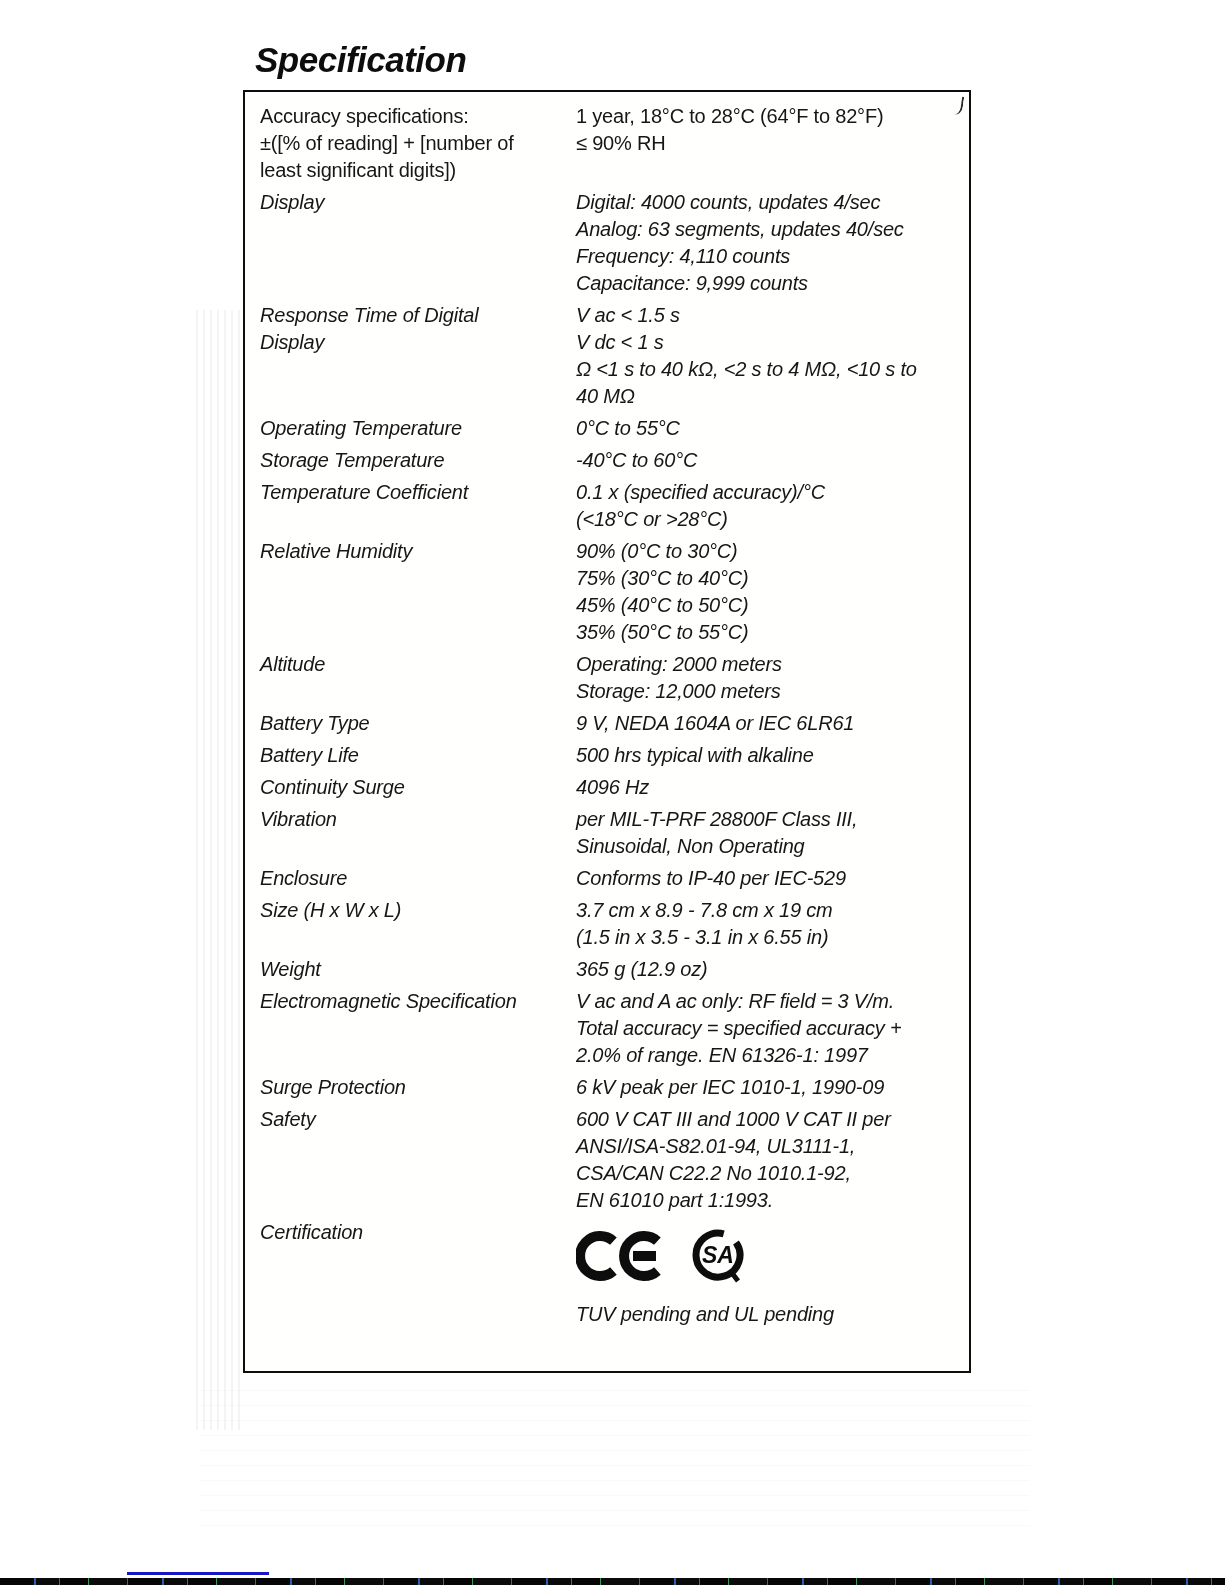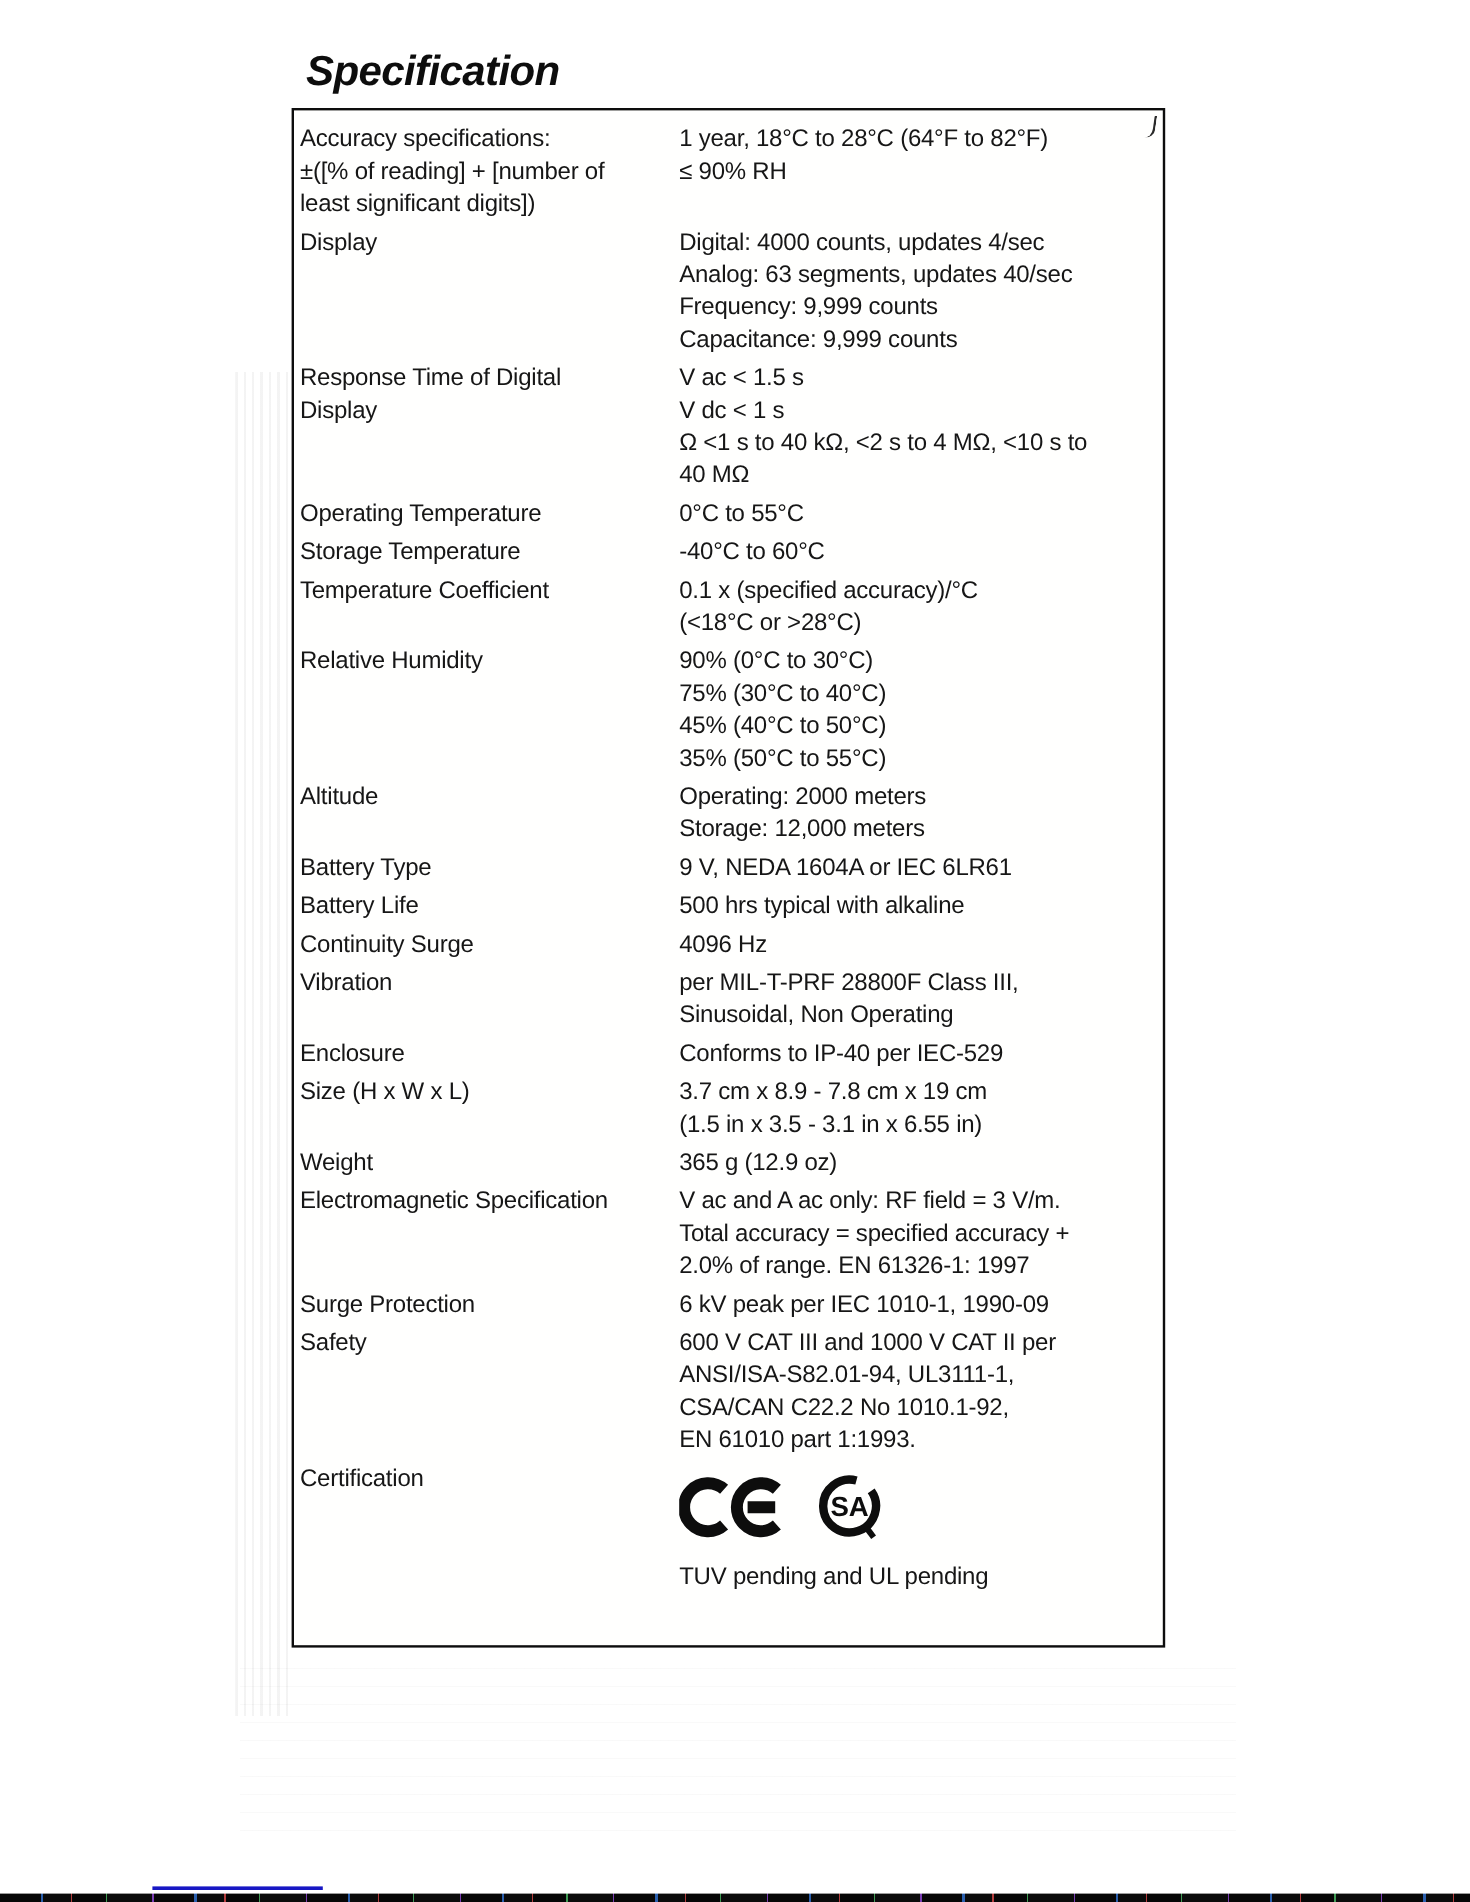--- a/index.html
+++ b/index.html
@@ -36,34 +36,34 @@
     font-style: italic;
     letter-spacing: -0.5px;
     color: #0d0d0d;
   }
   .spec-table {
     position: absolute;
     left: 243px; top: 90px;
     width: 728px; height: 1283px;
     box-sizing: border-box;
     border: 2px solid #0d0d0d;
-    padding: 11px 10px 0 5px;
+    padding: 11px 10px 0 15px;
     background: #fffffe;
   }
   .corner-artifact {
     position: absolute;
     right: 6px; top: 4px;
     width: 7px; height: 19px;
     border-right: 2px solid #2a2a2a;
     border-bottom-right-radius: 8px;
     transform: rotate(8deg);
     pointer-events: none;
   }
   .row { display: flex; align-items: flex-start; }
-  .row + .row { margin-top: 5px; }
+  .row + .row { margin-top: 5px; font-style: italic; }
   .label { width: 316px; flex: none; }
   .value { flex: 1; }
   .line {
     font-size: 20px;
     line-height: 27px;
     white-space: nowrap;
     letter-spacing: -0.2px;
   }
   .logos {
     display: flex;
@@ -114,21 +114,21 @@
           <div class="line">≤ 90% RH</div>
         </div>
       </div>
       <div class="row">
         <div class="label">
           <div class="line">Display</div>
         </div>
         <div class="value">
           <div class="line">Digital: 4000 counts, updates 4/sec</div>
           <div class="line">Analog: 63 segments, updates 40/sec</div>
-          <div class="line">Frequency: 9,999 counts</div>
+          <div class="line">Frequency: 4,110 counts</div>
           <div class="line">Capacitance: 9,999 counts</div>
         </div>
       </div>
       <div class="row">
         <div class="label">
           <div class="line">Response Time of Digital</div>
           <div class="line">Display</div>
         </div>
         <div class="value">
           <div class="line">V ac &lt; 1.5 s</div>

